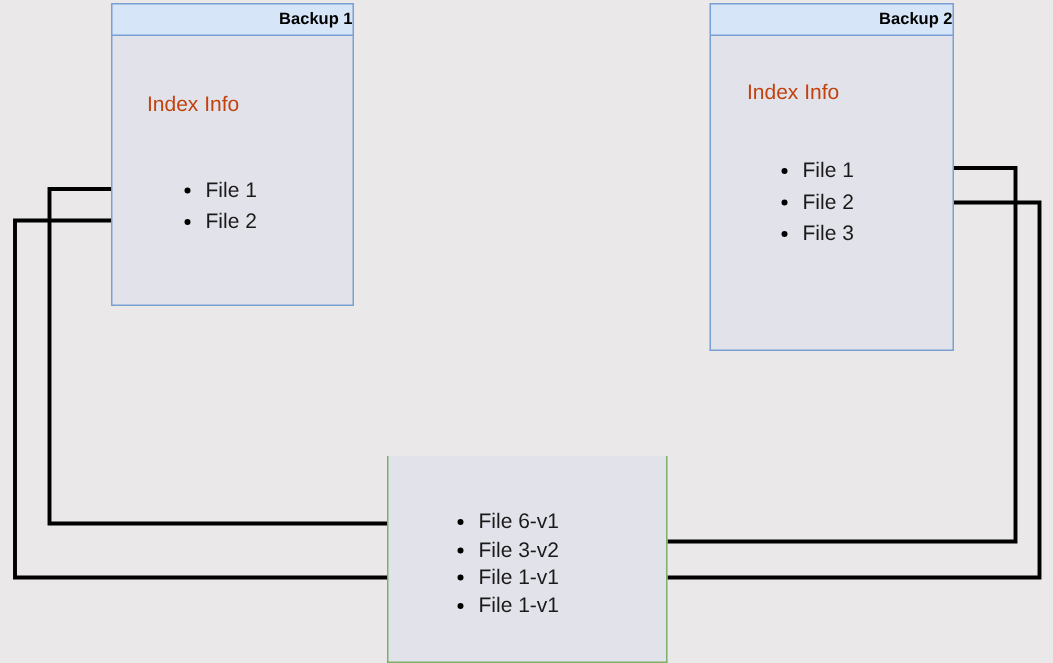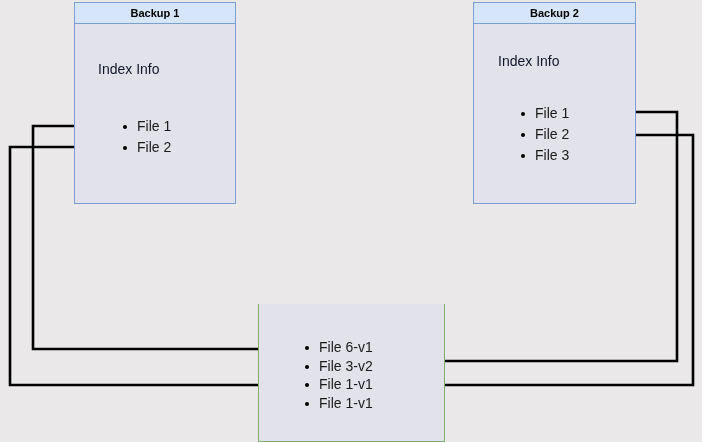--- a/index.html
+++ b/index.html
@@ -10,21 +10,21 @@
     overflow:hidden;
     position:relative;
   }
   #canvas{position:absolute;left:0;top:0;width:702px;height:442px;}
 
   .node{position:absolute;box-sizing:border-box;}
 
   .node-header{
     position:absolute;left:0;top:0;right:0;
     box-sizing:border-box;
-    display:flex;align-items:center;justify-content:center;
+    display:flex;align-items:center;justify-content:flex-end;
     font-weight:bold;font-size:11px;color:#000;
   }
   .node-body{
     position:absolute;left:0;right:0;bottom:0;
     box-sizing:border-box;
   }
 
   
   .node-blue .node-header{
     background:#d6e5f7;
@@ -41,21 +41,21 @@
     border:1px solid #7fb069;
   }
   .node-green .node-body{
     background:#e2e2ea;
     border:1px solid #7fb069;
     border-top:none;
   }
 
   .index-label{
     position:absolute;
-    font-size:14px;color:#0f172a;
+    font-size:14px;color:#c2410c;
     white-space:nowrap;
   }
 
   .file-list{position:absolute;margin:0;padding:0;list-style:none;}
   .file-list li{
     position:relative;
     font-size:14px;color:#1a1a1a;
     white-space:nowrap;
     padding-left:16px;
     line-height:21px;
@@ -94,21 +94,21 @@
     <span>Backup 1</span>
   </div>
   <div class="node-body" style="top:22px;"></div>
   <div class="index-label" style="left:24px;top:59px;">Index Info</div>
   <ul class="file-list" style="left:47px;top:114px;">
     <li>File 1</li>
     <li>File 2</li>
   </ul>
 </div>
 
-<div class="node node-blue" style="left:473px;top:2px;width:163px;height:202px;">
+<div class="node node-blue" style="left:473px;top:2px;width:163px;height:232px;">
   <div class="node-header" style="height:22px;">
     <span>Backup 2</span>
   </div>
   <div class="node-body" style="top:22px;"></div>
   <div class="index-label" style="left:25px;top:51px;">Index Info</div>
   <ul class="file-list" style="left:46px;top:101px;">
     <li>File 1</li>
     <li>File 2</li>
     <li>File 3</li>
   </ul>

